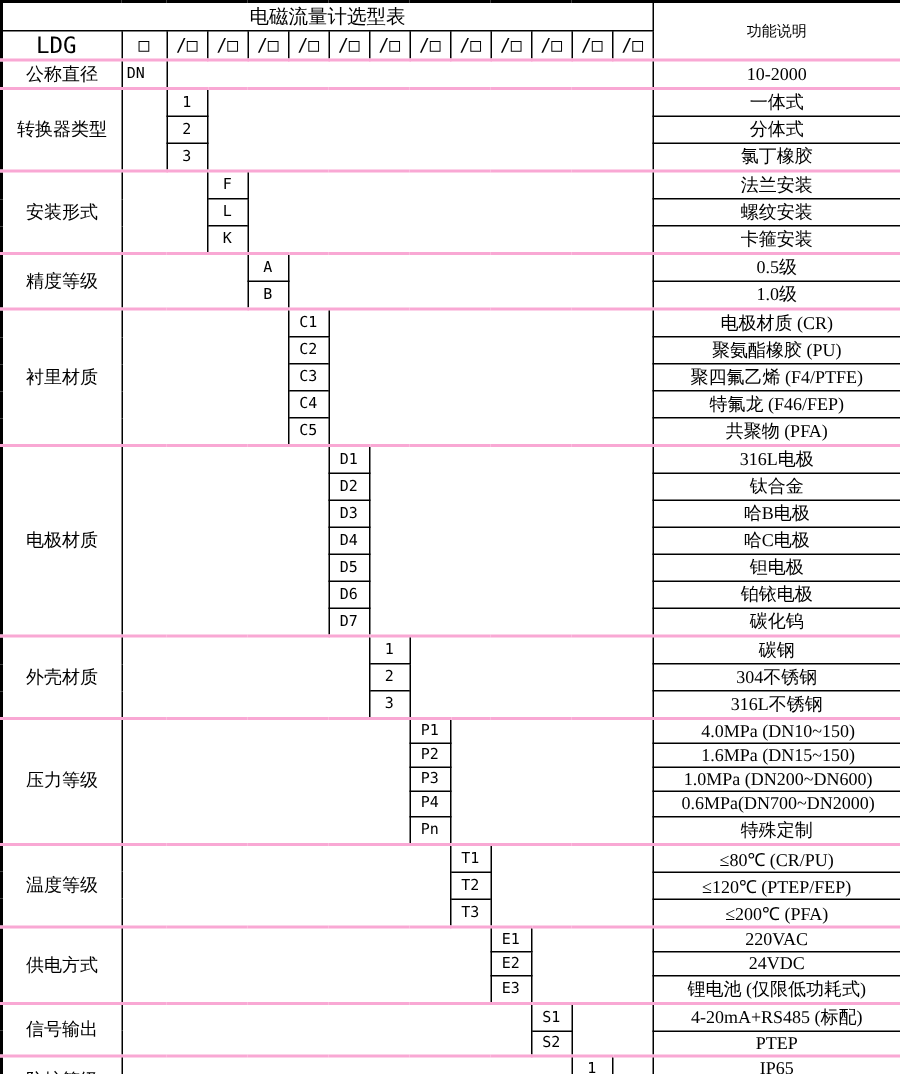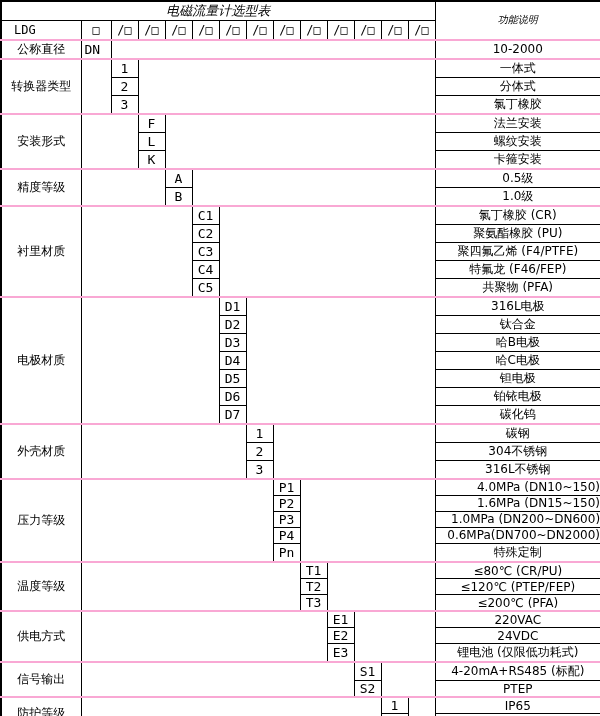--- a/index.html
+++ b/index.html
@@ -6,31 +6,31 @@
   body{width:600px;}
   table.sel{
     width:600px;height:716px;
     border-collapse:collapse;table-layout:fixed;
     border:2px solid #000;
     font-family:"DejaVu Sans","Liberation Sans",sans-serif;
     font-size:12px;color:#000;background:#fff;
   }
   td{border:1px solid #000;padding:0;vertical-align:middle;overflow:hidden;white-space:nowrap;}
   tr{height:16.2px;}
-  tr.rt{height:16px;font-style:italic;}
+  tr.rt{height:16px;}
   tr.rl{height:19px;}
   td.title{text-align:center;font-size:13px;}
   td.rhead{text-align:center;font-size:10px;border-left:1px solid #000;}
   td.lbl{text-align:center;}
-  td.code{text-align:center;font-family:"DejaVu Sans Mono","Liberation Mono",monospace;font-size:13px;}
+  td.code{text-align:center;font-family:"DejaVu Sans Mono","Liberation Mono",monospace;font-size:10px;}
   td.code.la{text-align:left;padding-left:3px;}
-  td.ldg{text-align:left;padding-left:12px;font-family:"DejaVu Sans Mono","Liberation Mono",monospace;font-size:12px;}
+  td.ldg{text-align:left;padding-left:22px;font-family:"DejaVu Sans Mono","Liberation Mono",monospace;font-size:15px;}
   td.slot{text-align:center;font-family:"DejaVu Sans Mono","Liberation Mono",monospace;font-size:12px;}
-  td.desc{text-align:center;}
-  td.desc.left{text-align:right;padding-left:2px;}
+  td.desc{text-align:center;font-family:Liberation Serif, serif;}
+  td.desc.left{text-align:center;padding-left:2px;}
   tr.gf td{border-top:2px solid #f9a8d4;}
 </style>
 </head>
 <body>
 
 <table class="sel">
   <colgroup>
     <col style="width:80px">
     <col style="width:30px">
     <col style="width:27px">
@@ -120,21 +120,21 @@
   <tr>
     <td class="code">B</td>
     <td class="desc">1.0级</td>
   </tr>
 
   <tr class="gf">
     <td class="lbl" rowspan="5">衬里材质</td>
     <td class="gap" rowspan="5" colspan="4"></td>
     <td class="code">C1</td>
     <td class="gap" rowspan="5" colspan="8"></td>
-    <td class="desc">氯丁橡胶 (CR)</td>
+    <td class="desc">电极材质 (CR)</td>
   </tr>
   <tr>
     <td class="code">C2</td>
     <td class="desc">聚氨酯橡胶 (PU)</td>
   </tr>
   <tr>
     <td class="code">C3</td>
     <td class="desc">聚四氟乙烯 (F4/PTFE)</td>
   </tr>
   <tr>

